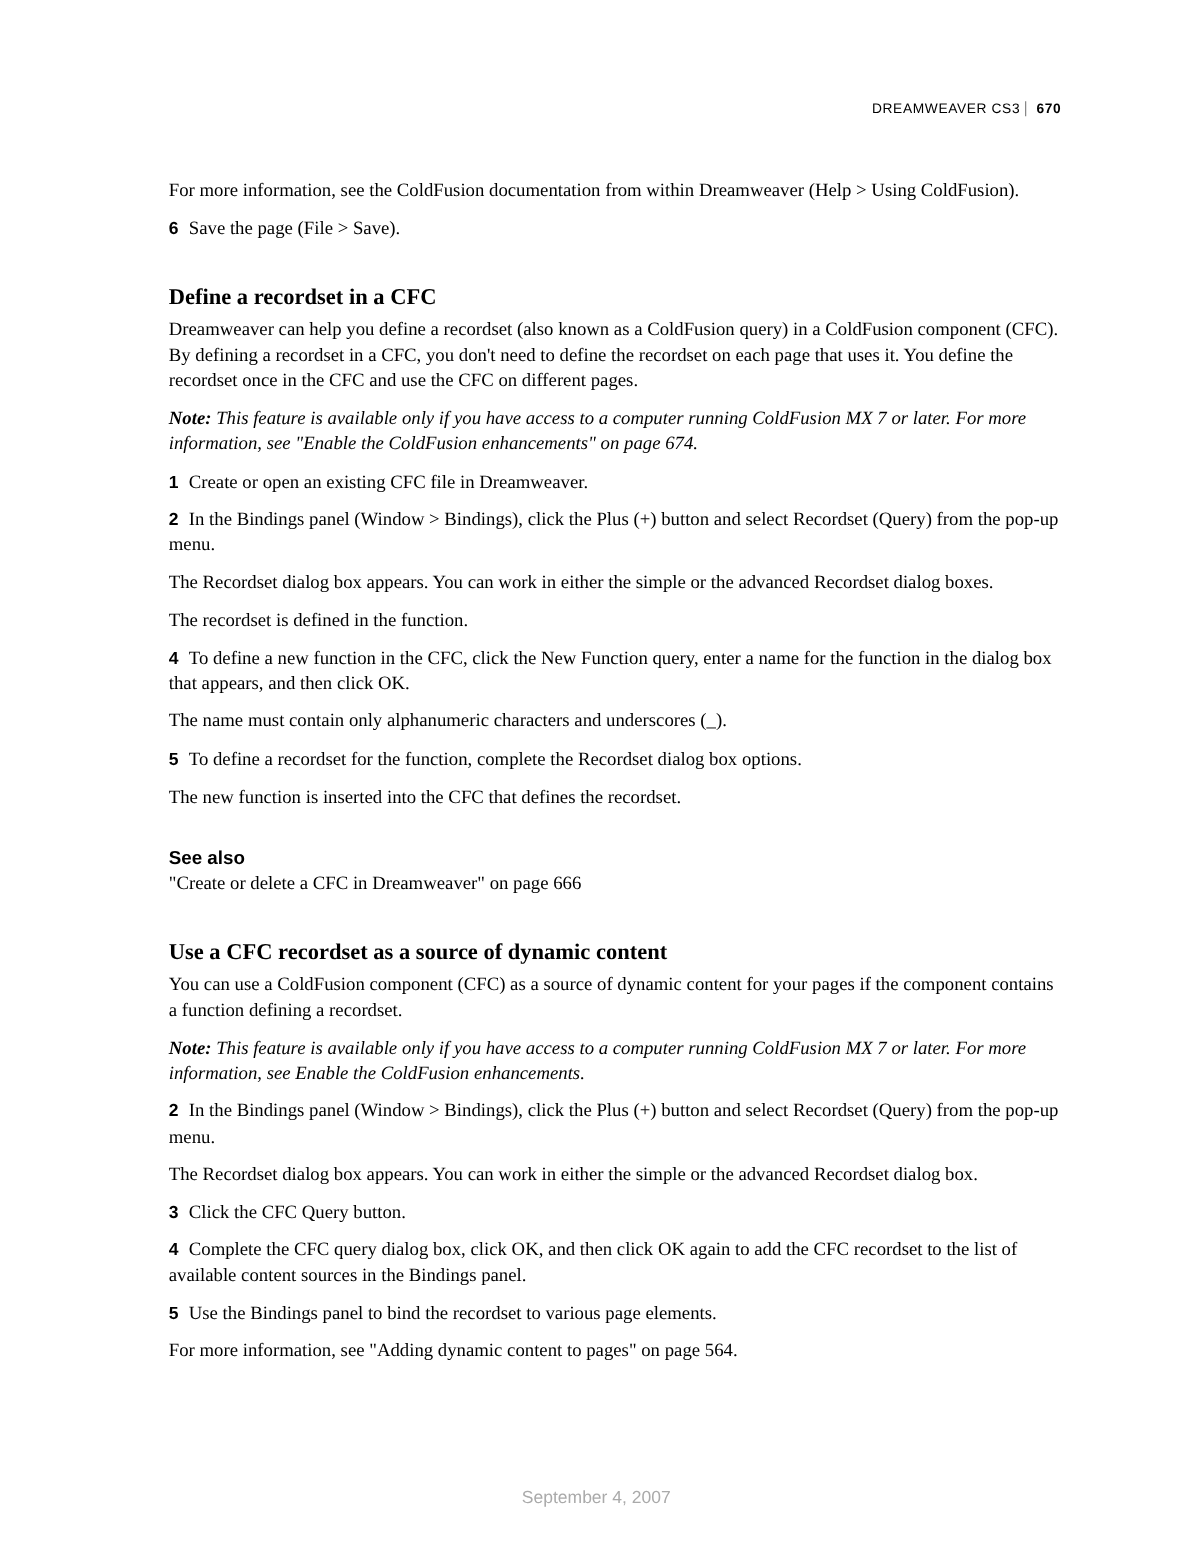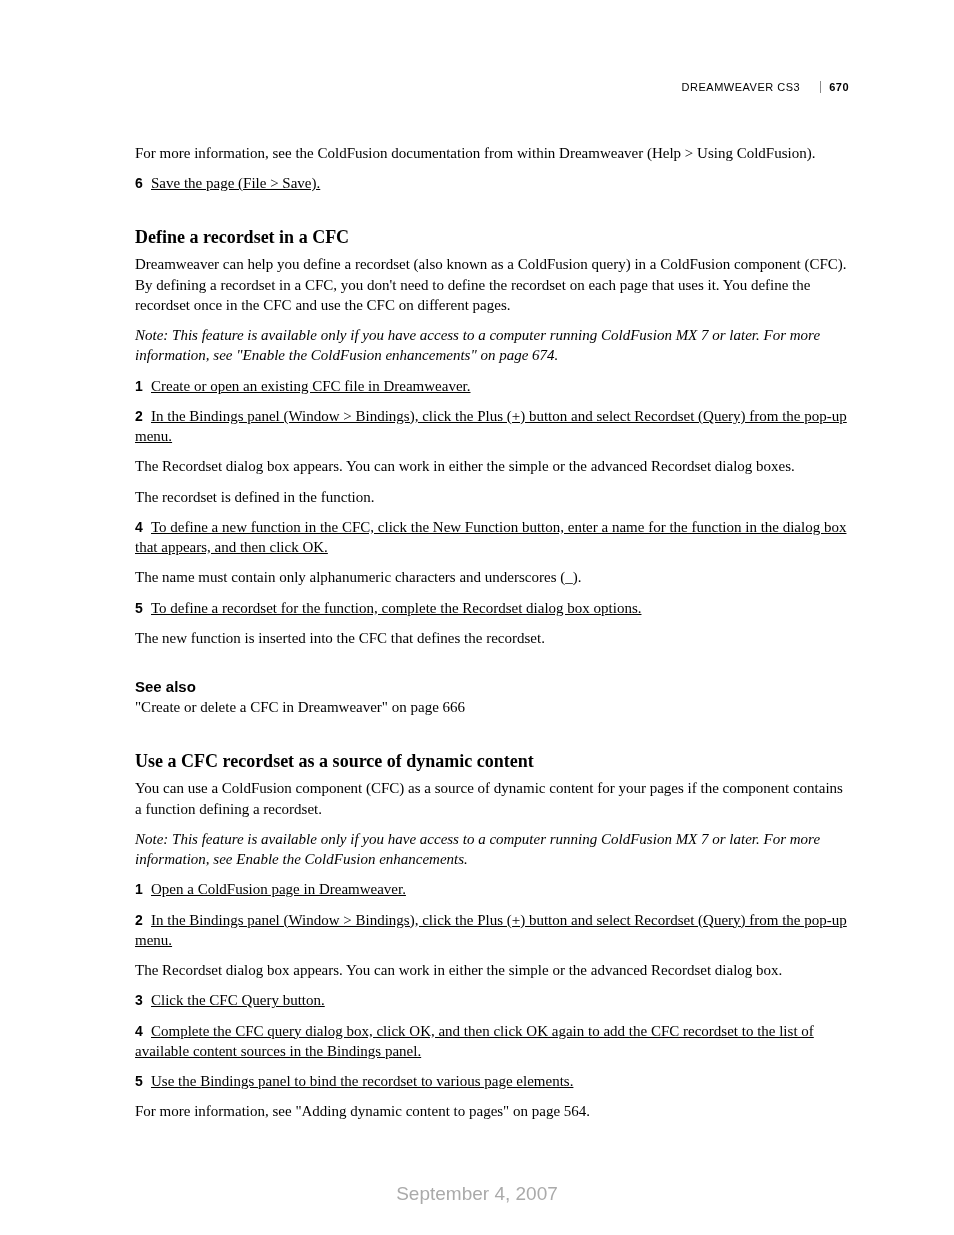--- a/index.html
+++ b/index.html
@@ -23,36 +23,35 @@
     margin-bottom: 48px;
     position: relative;
   }
   .header-line1 {
     letter-spacing: 0.5px;
   }
   .header-pagenum {
     font-weight: 700;
     padding-left: 8px;
     border-left: 1px solid #888;
-    margin-left: 20px;
+    margin-left: 4px;
   }
   .header-line2 {
     font-weight: 700;
     padding-right: 28px;
   }
   p {
     font-size: 15px;
     line-height: 1.35;
     margin: 0 0 10px 0;
   }
   .step-line {
     font-size: 15px;
     line-height: 1.35;
     margin: 0 0 10px 0;
-    text-decoration: underline;
   }
   .step-num {
     font-family: "Myriad Pro", "Segoe UI", Arial, sans-serif;
     font-weight: 700;
     font-size: 14px;
     display: inline-block;
     width: 16px;
   }
   h2 {
     font-family: Liberation Serif, serif;
@@ -60,33 +59,33 @@
     font-size: 18px;
     margin: 34px 0 6px 0;
   }
   h3 {
     font-family: "Myriad Pro", "Segoe UI", Arial, sans-serif;
     font-weight: 700;
     font-size: 15px;
     margin: 30px 0 2px 0;
   }
   .note-label {
-    font-weight: 400;
+    font-weight: 700;
     font-style: italic;
   }
   .note-body {
     font-style: italic;
   }
   .footer {
     position: absolute;
     bottom: 30px;
     width: 100%;
     text-align: center;
     font-family: Arial, sans-serif;
-    font-size: 19px;
+    font-size: 14px;
     color: #aaa;
   }
 </style>
 </head>
 <body>
 
 <div class="page">
 
   <div class="header">
     <div class="header-line1">
@@ -106,39 +105,36 @@
   </p>
   <div class="step-line">
     <span class="step-num">1</span><span>Create or open an existing CFC file in Dreamweaver.</span>
   </div>
   <div class="step-line">
     <span class="step-num">2</span><span>In the Bindings panel (Window &gt; Bindings), click the Plus (+) button and select Recordset (Query) from the pop-up menu.</span>
   </div>
   <p>The Recordset dialog box appears. You can work in either the simple or the advanced Recordset dialog boxes.</p>
   <p>The recordset is defined in the function.</p>
   <div class="step-line">
-    <span class="step-num">4</span><span>To define a new function in the CFC, click the New Function button, enter a name for the function in the dialog box that appears, and then click OK.</span>
+    <span class="step-num">4</span><span>To define a new function in the CFC, click the New Function query, enter a name for the function in the dialog box that appears, and then click OK.</span>
   </div>
   <p>The name must contain only alphanumeric characters and underscores (_).</p>
   <div class="step-line">
     <span class="step-num">5</span><span>To define a recordset for the function, complete the Recordset dialog box options.</span>
   </div>
   <p>The new function is inserted into the CFC that defines the recordset.</p>
 
   <h3>See also</h3>
   <p>"Create or delete a CFC in Dreamweaver" on page 666</p>
 
   <h2>Use a CFC recordset as a source of dynamic content</h2>
   <p>You can use a ColdFusion component (CFC) as a source of dynamic content for your pages if the component contains a function defining a recordset.</p>
   <p>
     <span class="note-label">Note:</span><span class="note-body"> This feature is available only if you have access to a computer running ColdFusion MX 7 or later. For more information, see Enable the ColdFusion enhancements.</span>
   </p>
-  <div class="step-line">
-    <span class="step-num">1</span><span>Open a ColdFusion page in Dreamweaver.</span>
-  </div>
   <div class="step-line">
     <span class="step-num">2</span><span>In the Bindings panel (Window &gt; Bindings), click the Plus (+) button and select Recordset (Query) from the pop-up menu.</span>
   </div>
   <p>The Recordset dialog box appears. You can work in either the simple or the advanced Recordset dialog box.</p>
   <div class="step-line">
     <span class="step-num">3</span><span>Click the CFC Query button.</span>
   </div>
   <div class="step-line">
     <span class="step-num">4</span><span>Complete the CFC query dialog box, click OK, and then click OK again to add the CFC recordset to the list of available content sources in the Bindings panel.</span>
   </div>

